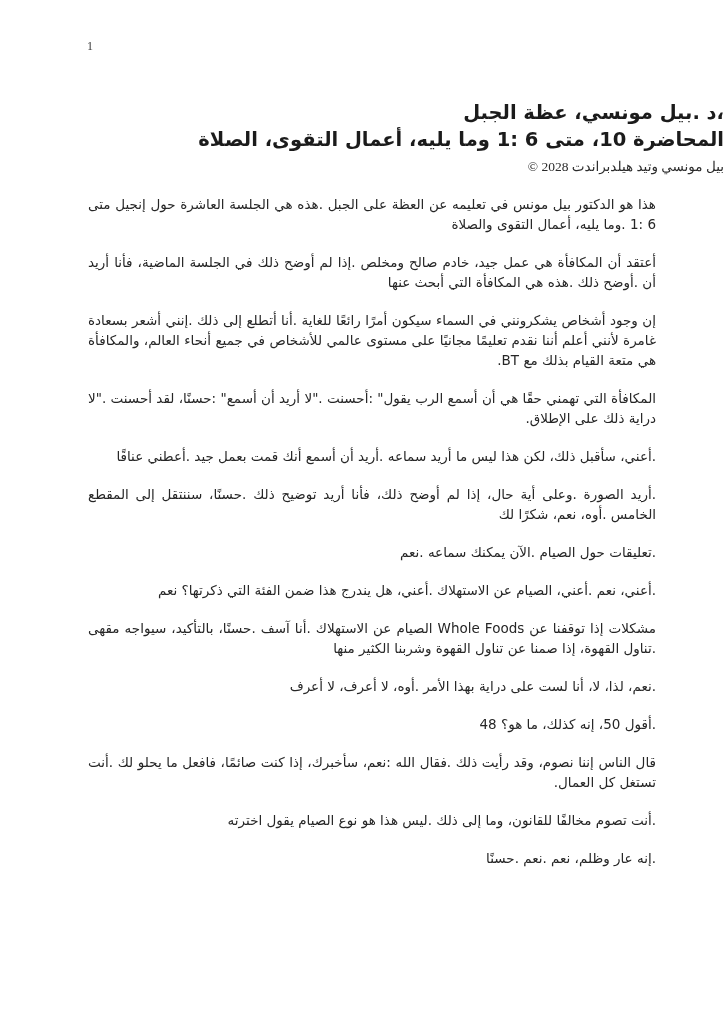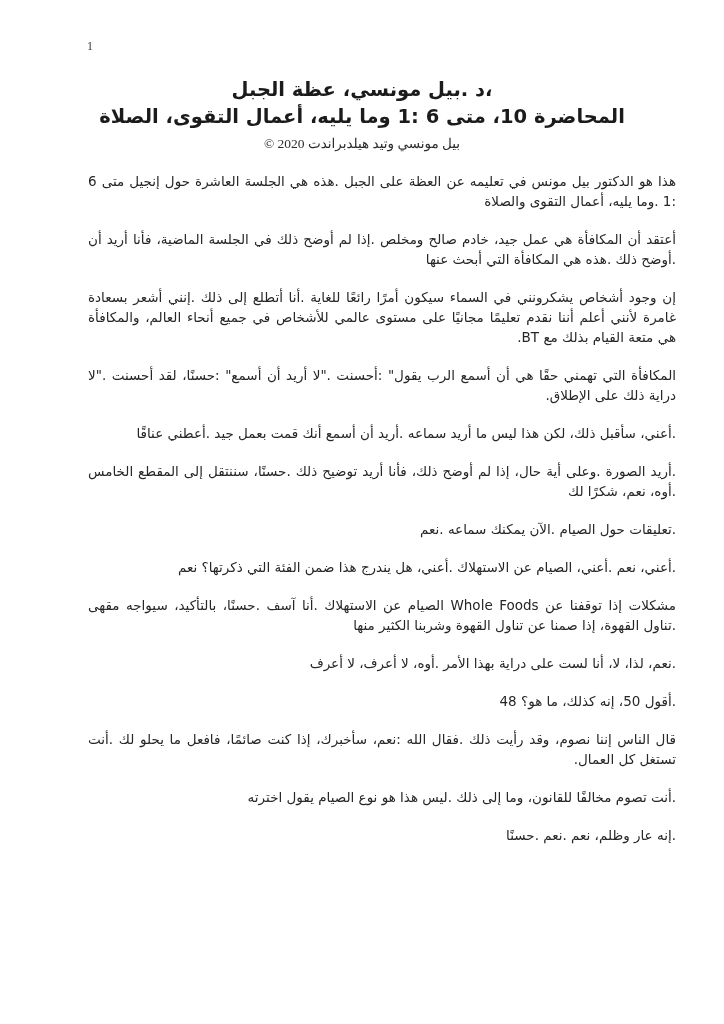--- a/index.html
+++ b/index.html
@@ -19,42 +19,41 @@
   .page-number {
     position: absolute;
     top: 39px;
     left: 87px;
     direction: ltr;
     font-family: "Liberation Serif", "DejaVu Serif", serif;
     font-size: 12px;
     color: #3a3a3a;
   }
   .doc-header {
-    padding-top: 76px;
-    text-align: center;
+    padding-top: 99px;
     direction: rtl;
   }
   .doc-title {
     margin: 0;
     font-size: 19.5px;
     line-height: 27px;
     font-weight: 700;
     color: #1b1b1b;
   }
   .title-line { display: block; }
   .copyright-line {
     margin-top: 5px;
     font-family: "Liberation Serif", "DejaVu Serif", serif;
     font-size: 13.5px;
     letter-spacing: 0.5px;
     color: #2b2b2b;
   }
   .doc-body {
     direction: rtl;
-    margin: 19px 48px 0 88px;
+    margin: 19px 68px 0 88px;
     text-align: justify;
   }
   .para {
     margin: 0 0 18px 0;
     font-size: 13.5px;
     line-height: 20px;
     color: #262626;
   }
 </style>
 </head>
@@ -62,21 +61,21 @@
 
 <div class="page">
 
   <div class="page-number">1</div>
 
   <header class="doc-header">
     <h1 class="doc-title">
       <span class="title-line">،د .بيل مونسي، عظة الجبل</span>
       <span class="title-line">المحاضرة 10، متى 6 :1 وما يليه، أعمال التقوى، الصلاة</span>
     </h1>
-    <div class="copyright-line">بيل مونسي وتيد هيلدبراندت 2020 ©</div>
+    <div class="copyright-line">بيل مونسي وتيد هيلدبراندت 2028 ©</div>
   </header>
 
   <main class="doc-body">
 
   <p class="para">هذا هو الدكتور بيل مونس في تعليمه عن العظة على الجبل .هذه هي الجلسة العاشرة حول إنجيل متى 6 :1 .وما يليه، أعمال التقوى والصلاة</p>
       <p class="para">أعتقد أن المكافأة هي عمل جيد، خادم صالح ومخلص .إذا لم أوضح ذلك في الجلسة الماضية، فأنا أريد أن .أوضح ذلك .هذه هي المكافأة التي أبحث عنها</p>
       <p class="para">إن وجود أشخاص يشكرونني في السماء سيكون أمرًا رائعًا للغاية .أنا أتطلع إلى ذلك .إنني أشعر بسعادة غامرة لأنني أعلم أننا نقدم تعليمًا مجانيًا على مستوى عالمي للأشخاص في جميع أنحاء العالم، والمكافأة هي متعة القيام بذلك مع BT.</p>
       <p class="para">المكافأة التي تهمني حقًا هي أن أسمع الرب يقول" :أحسنت ."لا أريد أن أسمع" :حسنًا، لقد أحسنت ."لا دراية ذلك على الإطلاق.</p>
       <p class="para">.أعني، سأقبل ذلك، لكن هذا ليس ما أريد سماعه .أريد أن أسمع أنك قمت بعمل جيد .أعطني عناقًا</p>
       <p class="para">.أريد الصورة .وعلى أية حال، إذا لم أوضح ذلك، فأنا أريد توضيح ذلك .حسنًا، سننتقل إلى المقطع الخامس .أوه، نعم، شكرًا لك</p>

